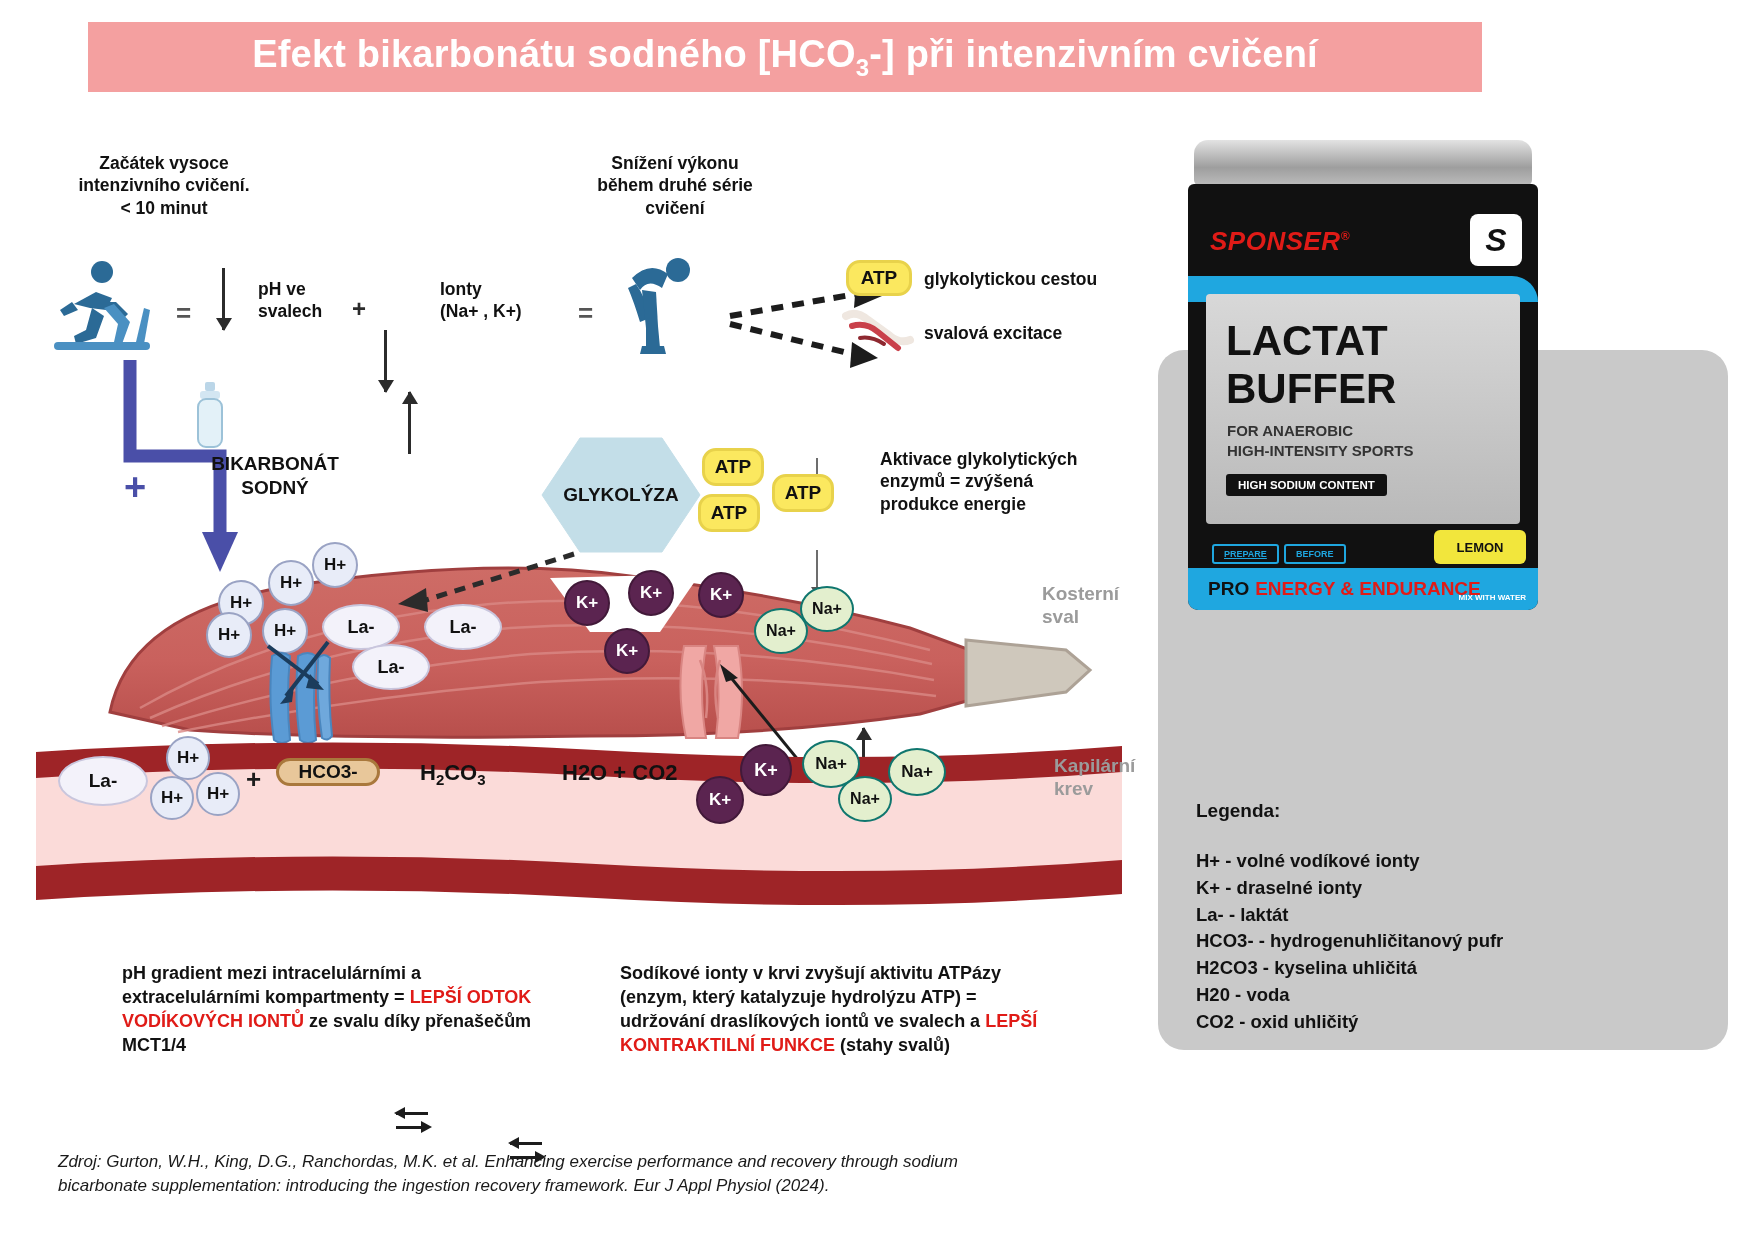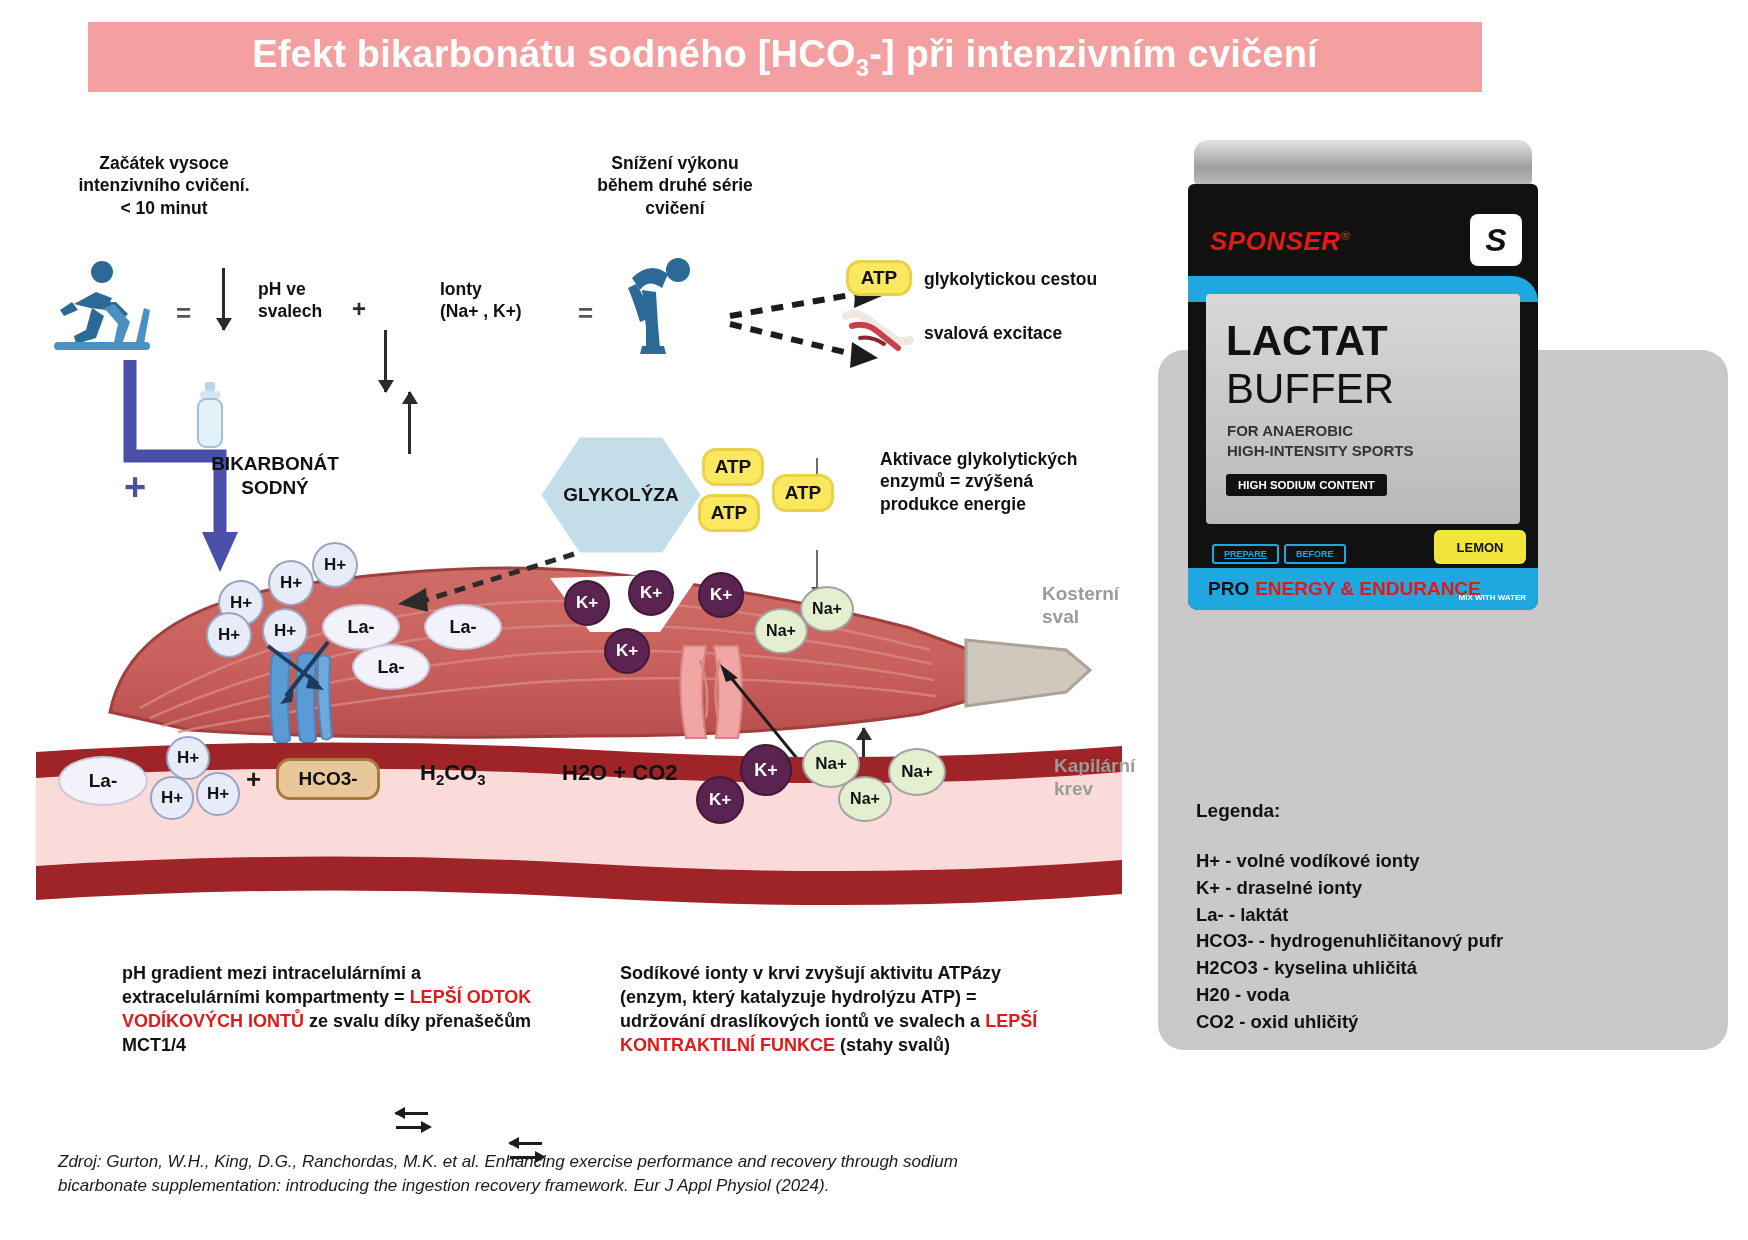--- a/index.html
+++ b/index.html
@@ -53,21 +53,21 @@
     color:#111; font-weight:bold; font-size:19px;
     display:flex; align-items:center; justify-content:center;
   }
   .bub {
     border-radius:50%; display:flex; align-items:center; justify-content:center;
     font-weight:bold;
   }
   .h-ion { background:#E8ECF8; border:2px solid #9aa3c4; color:#111; }
   .la-ion { background:#F3F2FA; border:2px solid #c9c6dd; color:#111; border-radius:50%; }
   .k-ion { background:#5B2450; border:2px solid #421939; color:#fff; }
-  .na-ion { background:#E3EFCE; border:2px solid #a3a3a3; color:#111; }
+  .na-ion { background:#E3EFCE; border:2px solid #0f766e; color:#111; }
   .hco3 {
     background:#E8C79A; border:3px solid #A9783C; border-radius:14px;
     color:#111; font-weight:bold; font-size:19px;
     display:flex; align-items:center; justify-content:center;
   }
 
   
   .eq { width:42px; height:30px; position:relative; }
   .eq:before, .eq:after {
     content:""; position:absolute; left:2px; width:32px; height:3px; background:#1c1c1c;
@@ -305,21 +305,21 @@
   <path d="M0 150 Q280 132 560 148 Q840 164 1086 144 L1086 178 Q840 198 560 182 Q280 166 0 184 Z" fill="#9E2427"></path>
 </svg>
 
 <div class="abs bub la-ion" style="left:58px; top:756px; width:90px; height:50px; font-size:19px;">La-</div>
 <div class="abs bub h-ion" style="left:166px; top:736px; width:44px; height:44px; font-size:17px;">H+</div>
 <div class="abs bub h-ion" style="left:150px; top:776px; width:44px; height:44px; font-size:17px;">H+</div>
 <div class="abs bub h-ion" style="left:196px; top:772px; width:44px; height:44px; font-size:17px;">H+</div>
 
 <div class="abs" style="left:246px; top:764px; font-size:26px; font-weight:bold; color:#1c1c1c;">+</div>
 
-<div class="abs hco3" style="left:276px; top:758px; width:104px; height:42px;">HCO3-</div>
+<div class="abs hco3" style="left:276px; top:758px; width:104px; height:28px;">HCO3-</div>
 
 <div class="abs eq" style="left:394px; top:762px;">
     <i></i>
     <b></b>
   </div>
 
 <div class="abs" style="left:420px; top:760px; font-weight:bold; font-size:22px; color:#111;">
   <span>H</span><sub style="font-size:15px;">2</sub><span>CO</span><sub style="font-size:15px;">3</sub>
 </div>
 
@@ -369,21 +369,21 @@
 
     <div class="abs" style="left:22px; top:42px; font-size:26px; font-weight:bold; color:#E01B17; letter-spacing:.5px; font-style:italic;">
       <span>SPONSER</span><span style="font-size:12px; vertical-align:super;">®</span>
     </div>
     <div class="abs" style="right:16px; top:30px; width:52px; height:52px; background:#fff; border-radius:8px; display:flex; align-items:center; justify-content:center; font-size:32px; font-weight:bold; color:#111; font-style:italic;">S</div>
 
     <div class="abs" style="left:0; top:92px; width:350px; height:26px; background:#1FA7E0; border-radius:0 40px 0 0;"></div>
 
     <div class="abs" style="left:18px; top:110px; width:314px; height:230px; background:linear-gradient(180deg,#D8D8D8,#B9B9B9); border-radius:4px;">
       <div class="abs" style="left:20px; top:26px; font-size:42px; font-weight:bold; color:#111; line-height:1.0;">LACTAT</div>
-      <div class="abs" style="left:20px; top:74px; font-size:42px; font-weight:normal; color:#111; line-height:1.0;">BUFFER</div>
+      <div class="abs" style="left:20px; top:74px; font-size:42px; font-weight:bold; color:#111; line-height:1.0;">BUFFER</div>
       <div class="abs" style="left:21px; top:128px; font-size:15px; font-weight:bold; color:#333;">FOR ANAEROBIC</div>
       <div class="abs" style="left:21px; top:148px; font-size:15px; font-weight:bold; color:#333;">HIGH-INTENSITY SPORTS</div>
       <div class="abs" style="left:20px; top:180px; padding:5px 12px; background:#111; color:#fff; font-size:11.5px; font-weight:bold; border-radius:3px;">HIGH SODIUM CONTENT</div>
     </div>
 
     <div class="abs" style="left:24px; top:360px; padding:3px 10px; border:2px solid #1FA7E0; color:#1FA7E0; font-size:9px; font-weight:bold; border-radius:3px;text-decoration:underline;">PREPARE</div>
     <div class="abs" style="left:96px; top:360px; padding:3px 10px; border:2px solid #1FA7E0; color:#1FA7E0; font-size:9px; font-weight:bold; border-radius:3px;">BEFORE</div>
 
     <div class="abs" style="left:0; bottom:0; width:350px; height:42px; background:#1FA7E0; display:flex; align-items:center;">
       <span style="margin-left:20px; font-size:19px; font-weight:bold; color:#111;text-align:right;">PRO</span>

